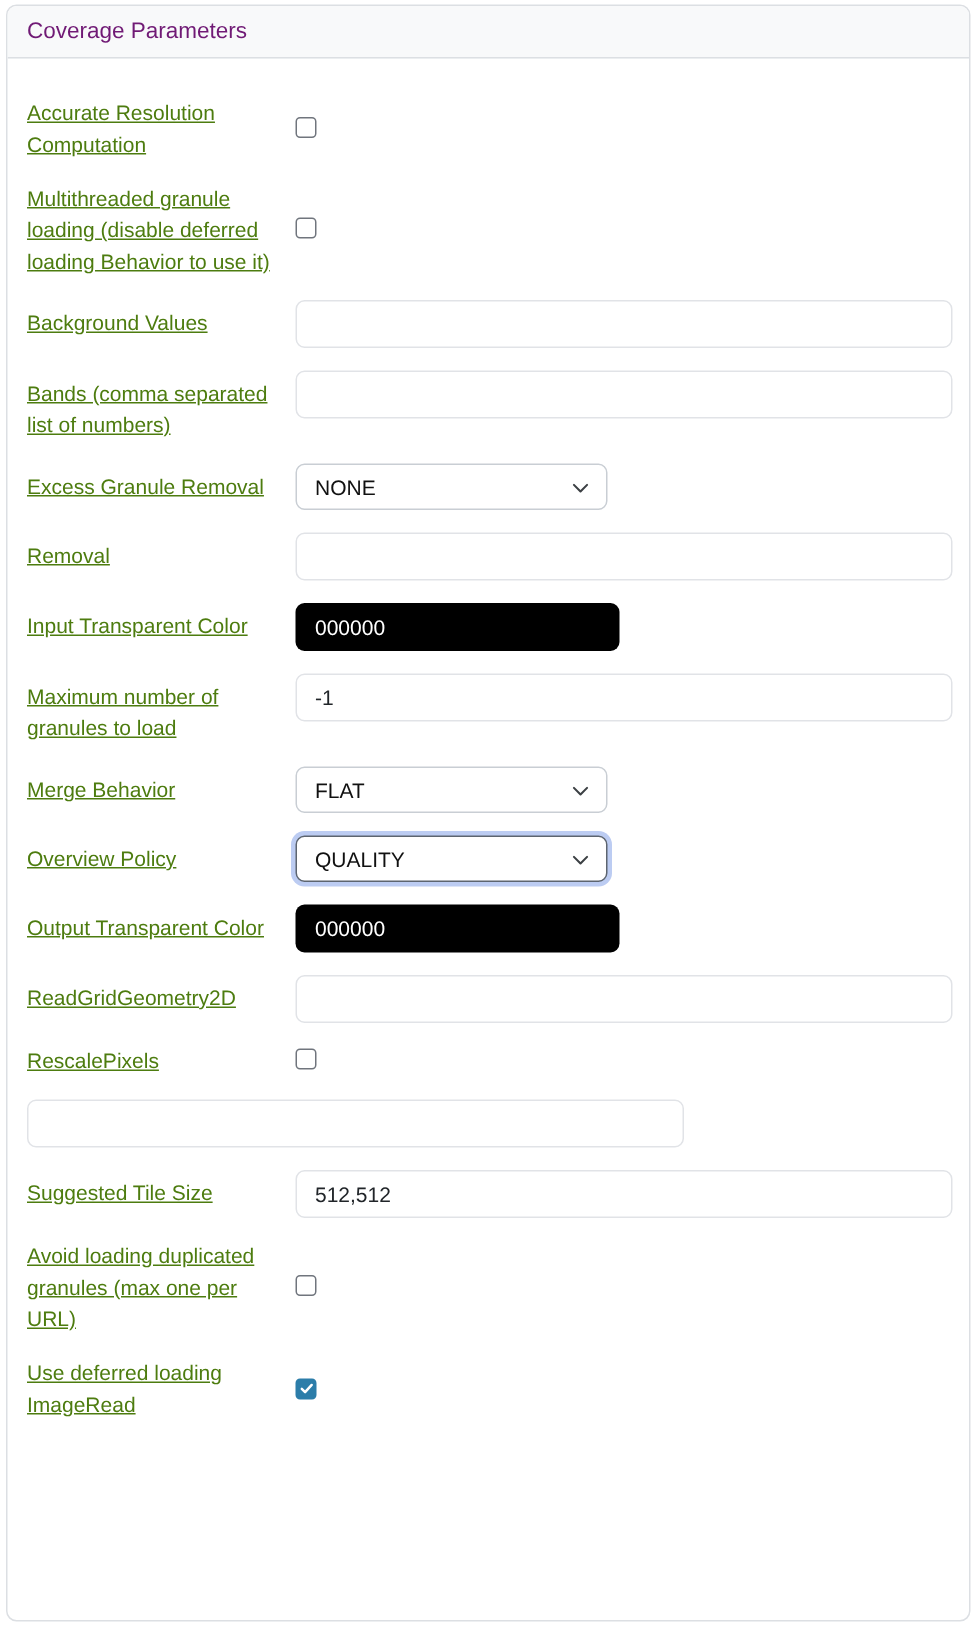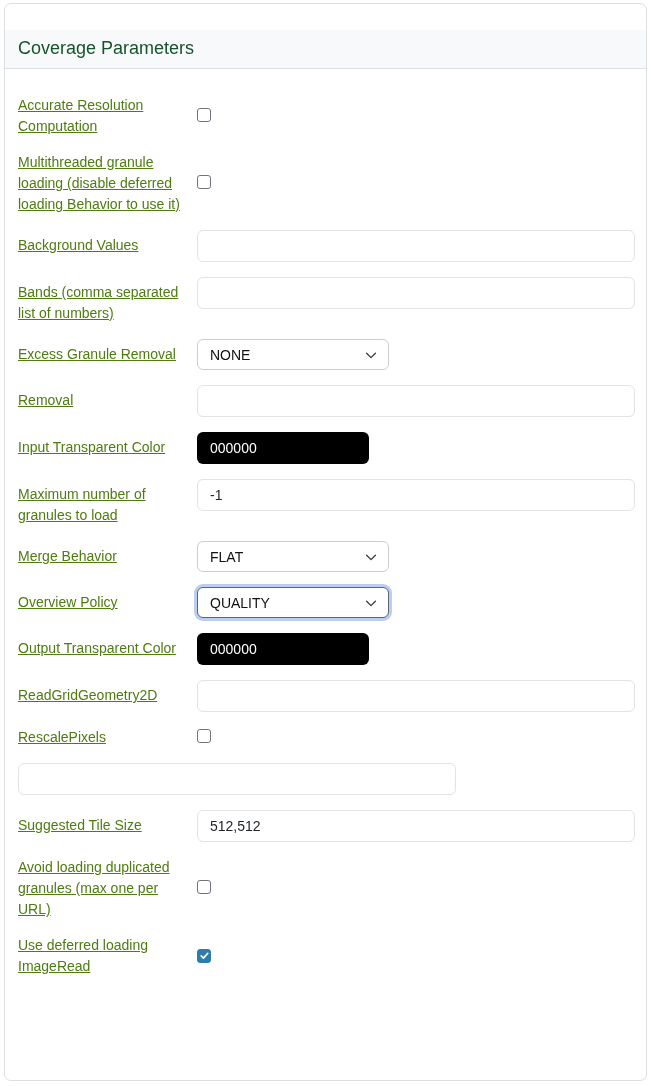--- a/index.html
+++ b/index.html
@@ -22,23 +22,22 @@
     border:1px solid var(--panel-border);
     border-radius:7px;
     height:1078px;
     overflow:hidden;
     background:#fff;
   }
   .panel-header{
     background:var(--header-bg);
     border-bottom:1px solid var(--panel-border);
     padding:8px 13px 9px 13px;
-    font-size:18px;
-    color:#14532d;
-    margin-top:26px;
+    font-size:15px;
+    color:#701a75;
   }
   .panel-body{padding:26px 16px 18px 13px;}
   .row{
     display:flex;
     align-items:flex-start;
     margin-bottom:15px;
   }
   .row:last-child{margin-bottom:16px;}
   .row-center{align-items:center;}
   .label{
@@ -54,39 +53,39 @@
   .text-input{
     width:438px;height:32px;
     border:1px solid #e1e3e7;
     border-radius:6px;
     padding:0 12px;
     font-family:inherit;font-size:14px;color:#212529;
     outline:none;background:#fff;
     display:block;
   }
   .select{
-    width:192px;height:31px;
+    width:208px;height:31px;
     border:1px solid #c9ced4;
     border-radius:6px;
     background:#fff;
     display:flex;align-items:center;justify-content:space-between;
     padding:0 10px 0 12px;
     cursor:pointer;
     color:#111;
   }
   .select.focused{
     border-color:#5d6570;
     box-shadow:0 0 0 3px var(--focus-ring);
   }
   .select-value{
     white-space:nowrap;overflow:hidden;text-overflow:ellipsis;
   }
   .chevron{display:inline-flex;flex:0 0 auto;margin-left:8px;}
   .color-swatch{
-    width:172px;height:32px;
+    width:216px;height:32px;
     background:var(--swatch-bg);
     color:var(--swatch-text);
     border-radius:6px;
     line-height:32px;
     padding-left:13px;
     cursor:pointer;
   }
   .checkbox{
     width:14px;height:14px;
     border:1.6px solid #70757d;

